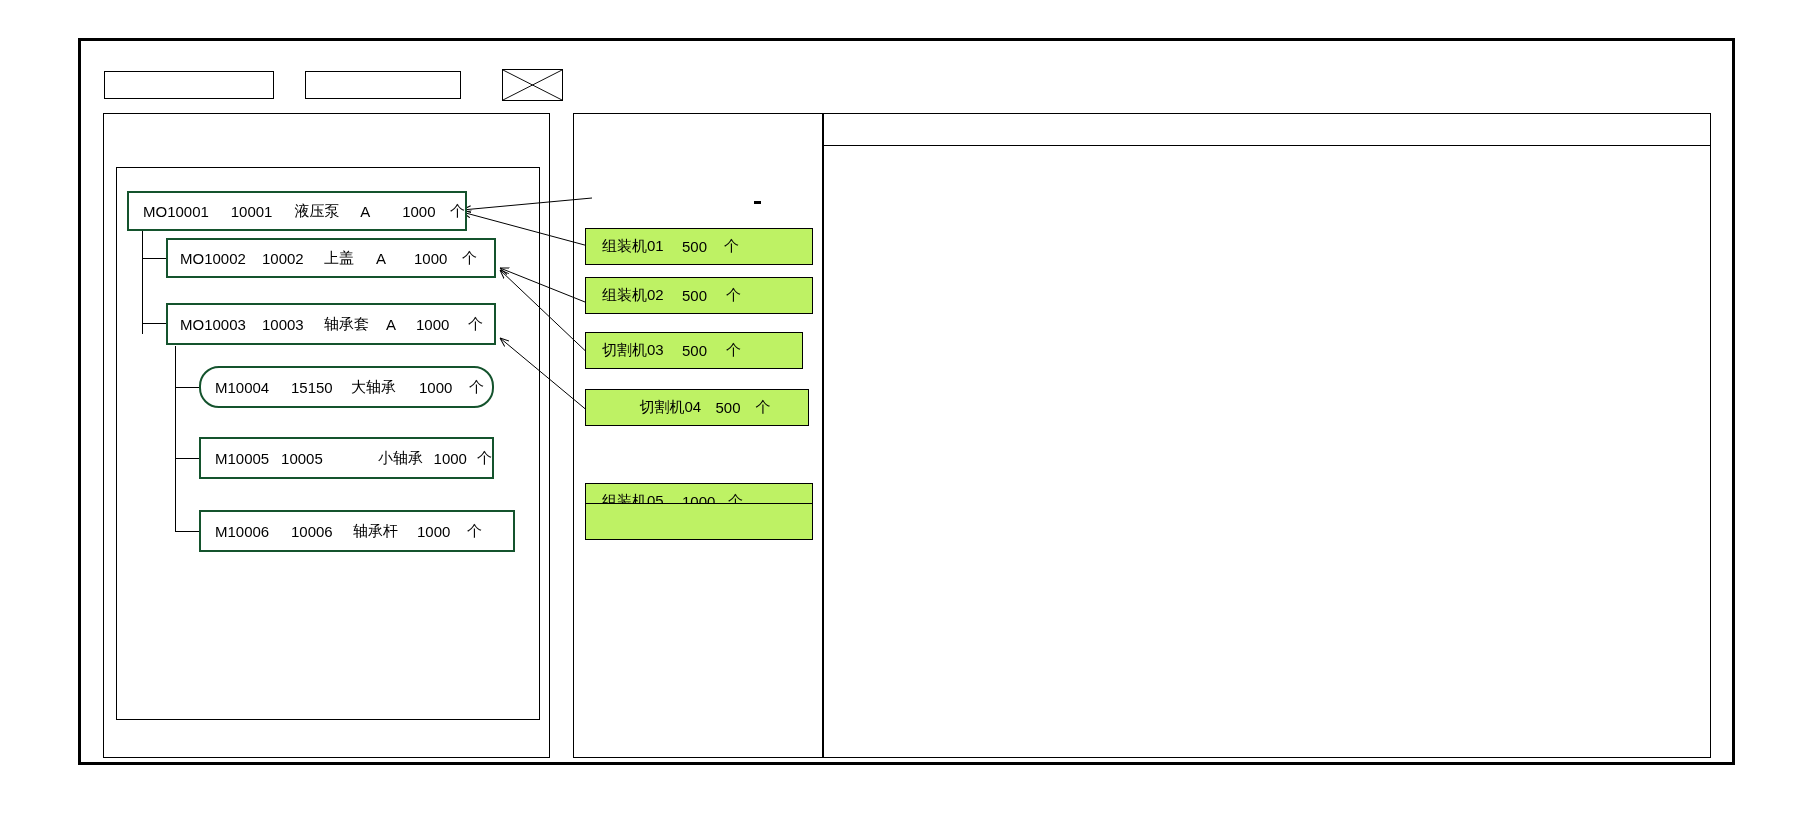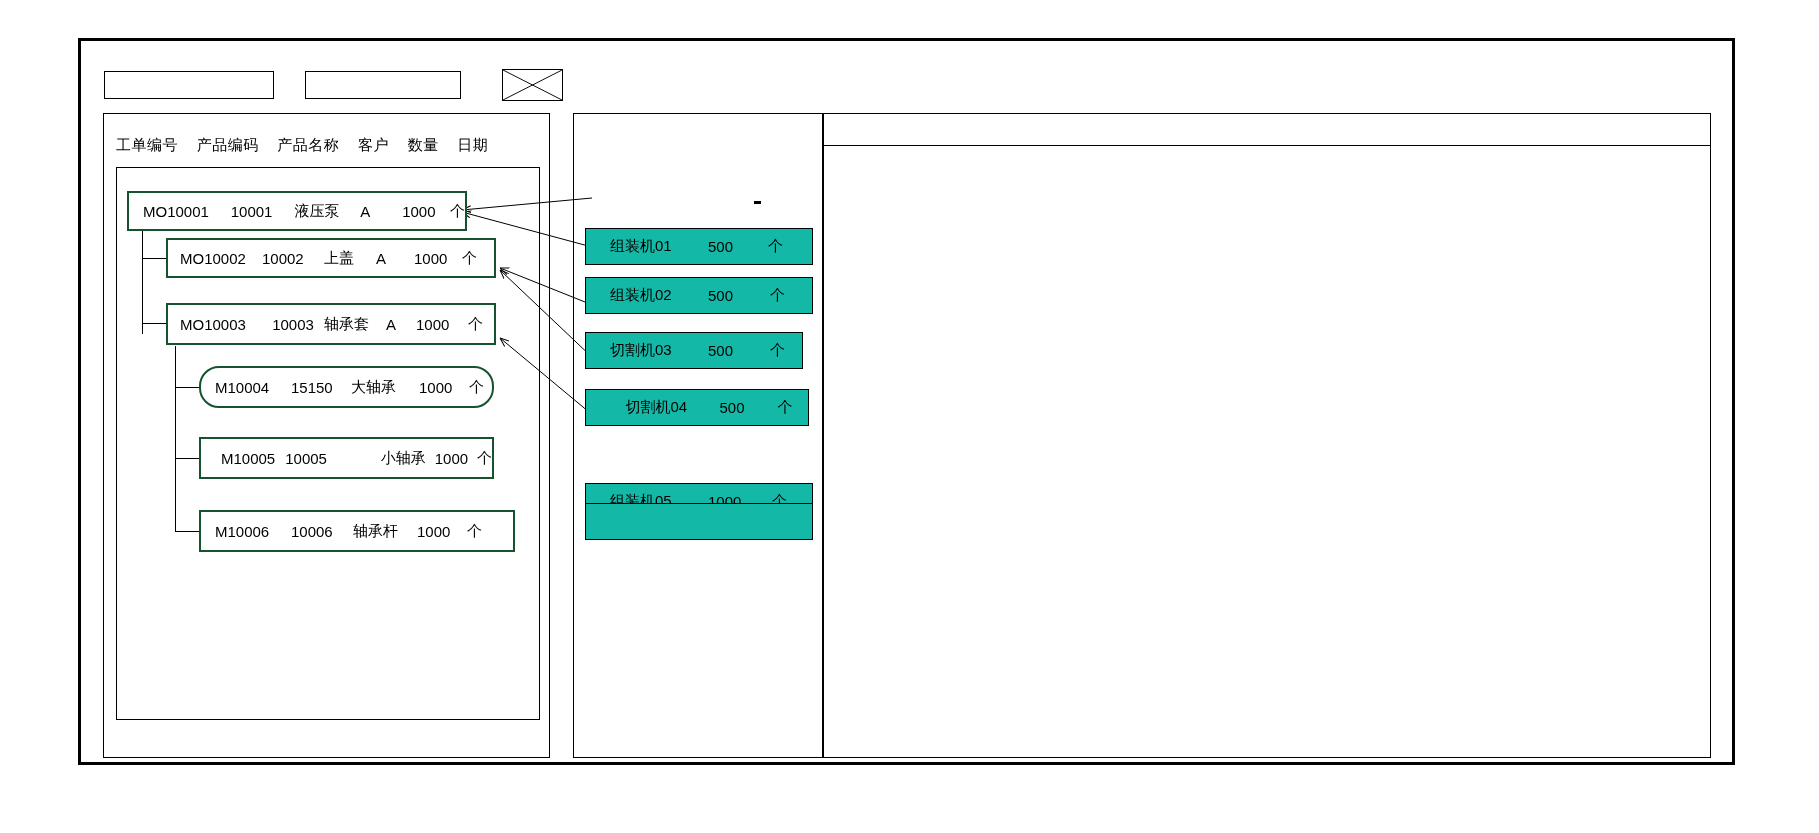--- a/index.html
+++ b/index.html
@@ -113,28 +113,27 @@
     position: absolute;
     background: #000000;
     z-index: 1;
   }
 
   
   .op-box {
     position: absolute;
     border: 1px solid #000000;
     box-sizing: border-box;
-    background: #14b8a6;
+    background: #bef264;
     display: flex;
     align-items: center;
     font-size: 15px;
     white-space: nowrap;
-    padding-left: 24px;
+    padding-left: 16px;
     z-index: 3;
-    gap: 18px;
   }
   .op-box .cell { display: inline-block; }
 
   .mid-dash {
     position: absolute;
     left: 672px;
     top: 159px;
     width: 7px;
     height: 3px;
     background: #000000;
@@ -164,28 +163,20 @@
       <div class="toolbar-box tb-3">
         <svg viewBox="0 0 61 32" preserveAspectRatio="none">
           <line x1="0" y1="0" x2="61" y2="32" stroke="#000" stroke-width="1"></line>
           <line x1="61" y1="0" x2="0" y2="32" stroke="#000" stroke-width="1"></line>
         </svg>
       </div>
     </div>
 
     <div class="panel panel-left">
 
-      <div class="col-header">
-        <span>工单编号</span>
-        <span>产品编码</span>
-        <span>产品名称</span>
-        <span>客户</span>
-        <span>数量</span>
-        <span>日期</span>
-      </div>
 
       <div class="list-inner">
 
         <div class="tree-line" style="left:25px; top:54px; width:1px; height:112px;"></div>
 
         <div class="tree-line" style="left:25px; top:90px; width:25px; height:1px;"></div>
 
         <div class="tree-line" style="left:25px; top:155px; width:25px; height:1px;"></div>
 
         <div class="tree-line" style="left:58px; top:178px; width:1px; height:186px;"></div>
@@ -206,36 +197,36 @@
           <span class="cell" style="width:82px;">MO10002</span>
           <span class="cell" style="width:62px;">10002</span>
           <span class="cell" style="width:52px;">上盖</span>
           <span class="cell" style="width:38px;">A</span>
           <span class="cell" style="width:48px;">1000</span>
           <span class="cell">个</span>
         </div>
 
         <div class="tree-node" style="left:49px; top:135px; width:330px; height:42px; padding-left:12px;">
           <span class="cell" style="width:82px;">MO10003</span>
-          <span class="cell" style="width:62px;text-align:center;">10003</span>
+          <span class="cell" style="width:62px;">10003</span>
           <span class="cell" style="width:62px;">轴承套</span>
           <span class="cell" style="width:30px;">A</span>
           <span class="cell" style="width:52px;">1000</span>
           <span class="cell">个</span>
         </div>
 
         <div class="tree-node" style="left:82px; top:198px; width:295px; height:42px; padding-left:14px;border-radius:20px;">
           <span class="cell" style="width:76px;">M10004</span>
           <span class="cell" style="width:60px;">15150</span>
           <span class="cell" style="width:68px;">大轴承</span>
           <span class="cell" style="width:50px;">1000</span>
           <span class="cell">个</span>
         </div>
 
-        <div class="tree-node" style="left:82px; top:269px; width:295px; height:42px; padding-left:20px;">
+        <div class="tree-node" style="left:82px; top:269px; width:295px; height:42px; padding-left:14px;">
           <span class="cell" style="width:76px;">M10005</span>
           <span class="cell" style="width:62px;">10005</span>
           <span class="cell" style="width:64px;margin-left:43px;">小轴承</span>
           <span class="cell" style="width:50px;">1000</span>
           <span class="cell">个</span>
         </div>
 
         <div class="tree-node" style="left:82px; top:342px; width:316px; height:42px; padding-left:14px;">
           <span class="cell" style="width:76px;">M10006</span>
           <span class="cell" style="width:62px;">10006</span>

